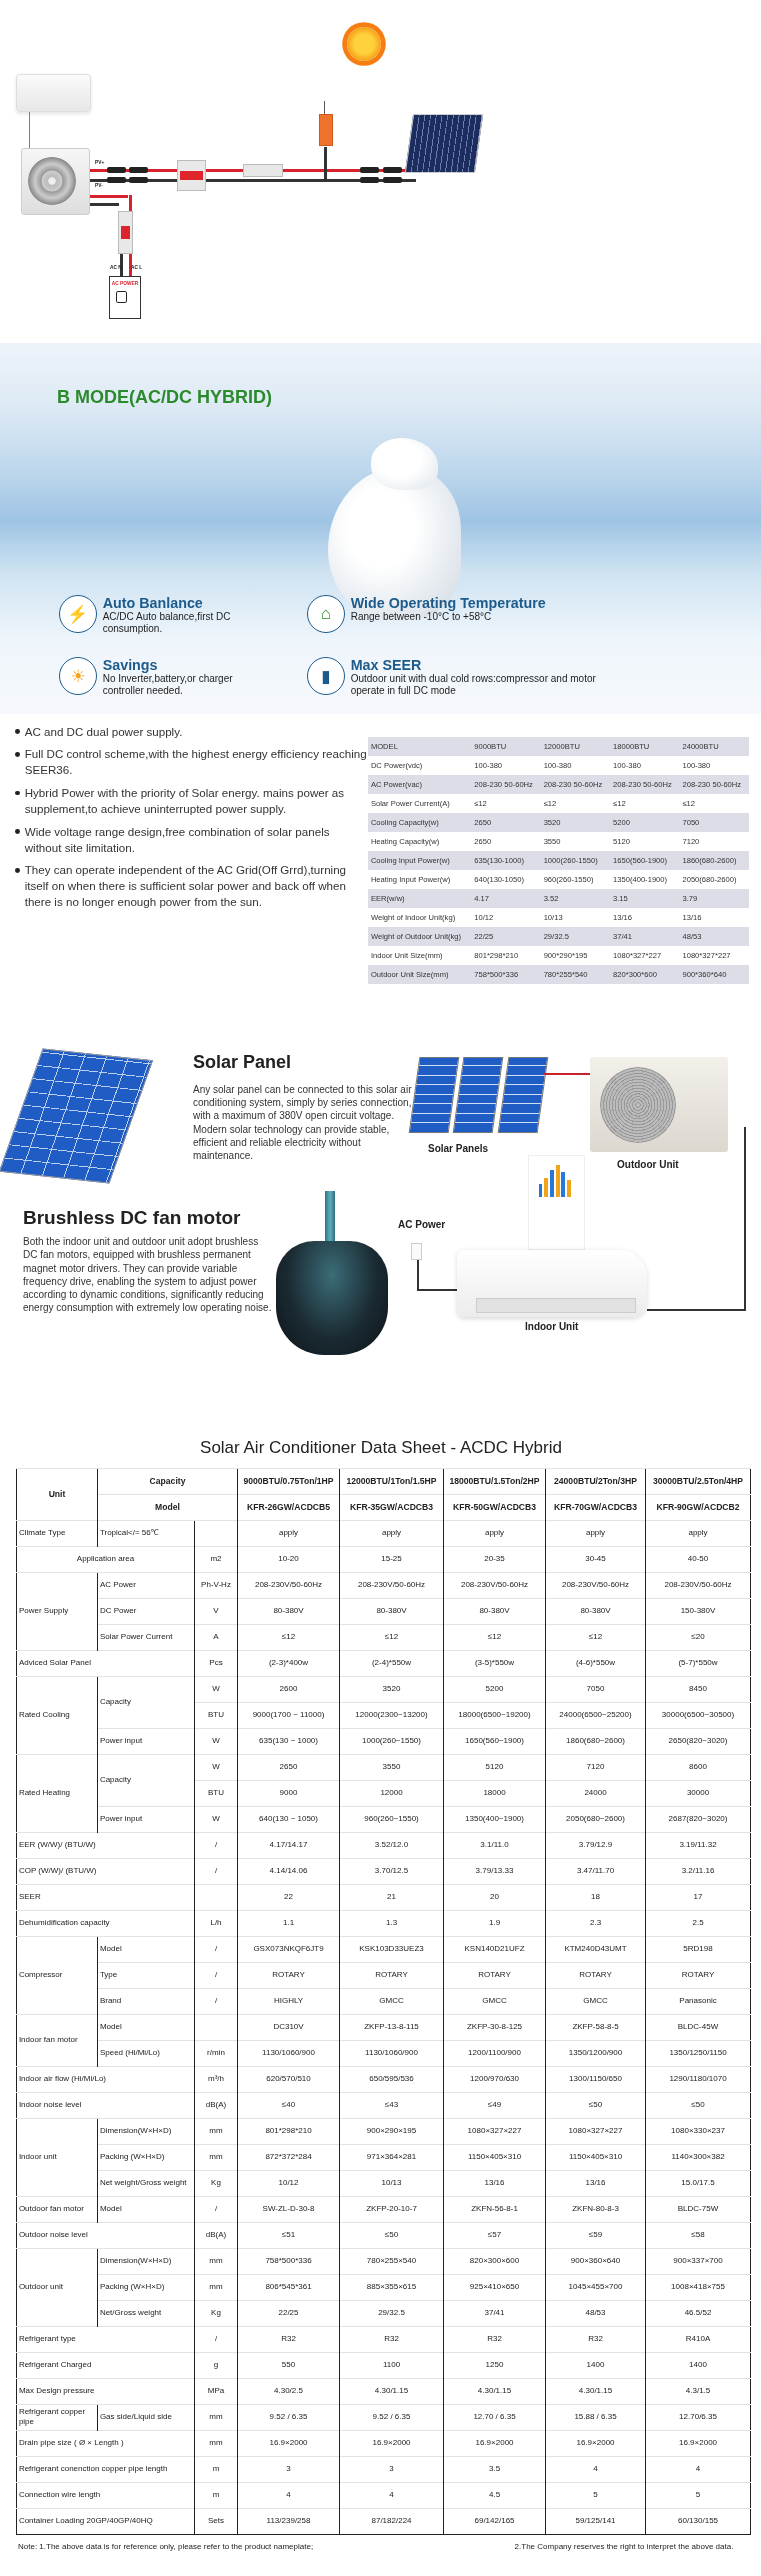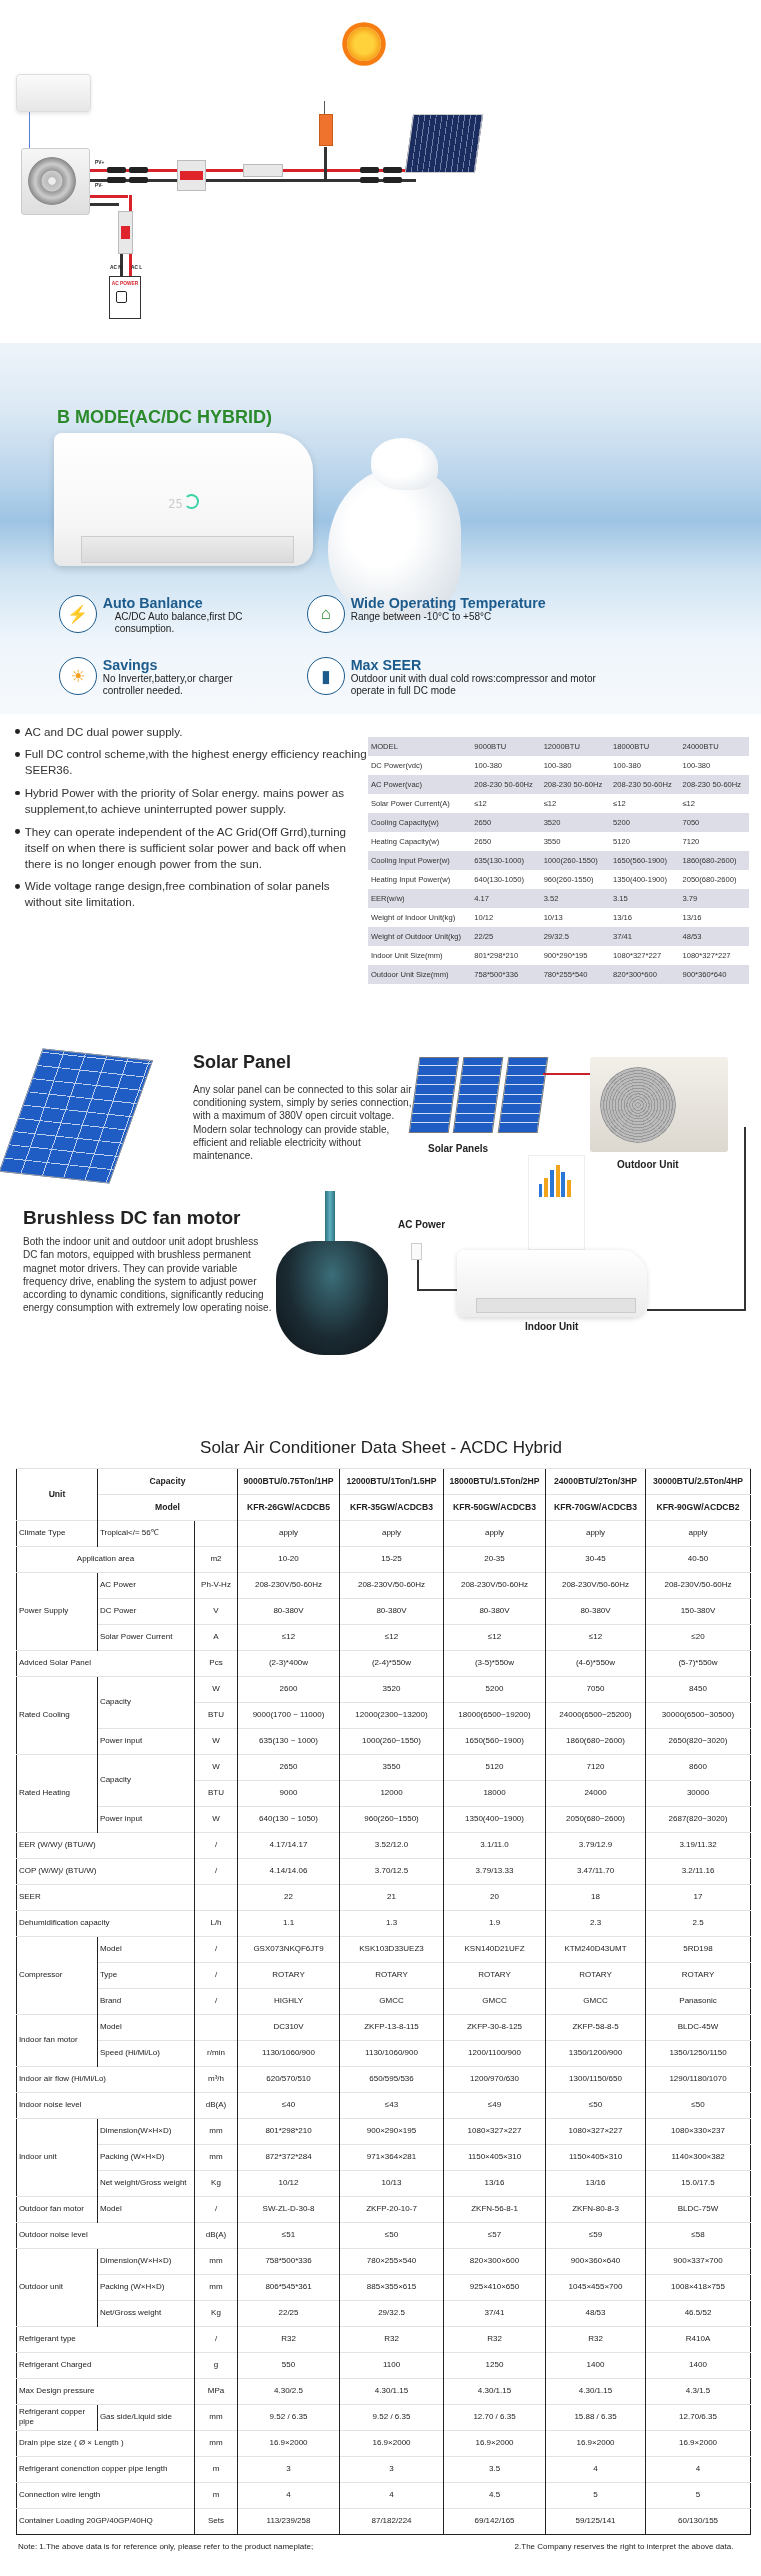--- a/index.html
+++ b/index.html
@@ -22,21 +22,21 @@
   .sun { position: absolute; left: 347px; top: 27px; width: 34px; height: 34px; border-radius: 50%; background: radial-gradient(circle, #ffd23c 40%, #f7a21b 70%); box-shadow: 0 0 0 4.8px #f57d12; }
   .panel-array { position: absolute; left: 409px; top: 114px; width: 70px; height: 59px; transform: skewX(-8deg); background: repeating-linear-gradient(90deg, #1b2c5e 0 4.8px, #6d7ea8 4.8px 5.7px), #1b2c5e; border: 1.9px solid #ccc; }
   .label-tiny { position: absolute; font-size: 4.8px; font-weight: bold; color: #222; }
   .ac-power-box { position: absolute; left: 109px; top: 276px; width: 32px; height: 43px; border: 1px solid #333; background: #fff; }
   .ac-power-box .t { font-size: 4.8px; color: #d8222b; font-weight: bold; text-align: center; margin-top: 3.8px; }
   .ac-power-box .sock { width: 11.4px; height: 11.4px; border: 1.9px solid #222; border-radius: 1.9px; margin: 5.7px auto 0 5.7px; }
 
   
   #hero { height: 371px; background: linear-gradient(180deg, #eef4fa 0%, #dce9f4 18%, #bcd6ec 35%, #9ec4e4 48%, #cfe3f2 62%, #eef5fb 80%, #f6f9fc 100%); }
   #hero .title { position: absolute; left: 55px; top: 11.4px; font-size: 27px; font-weight: bold; color: #1c5b8c; letter-spacing: 0.3px; }
-  #hero .subtitle { position: absolute; left: 57px; top: 64px; font-size: 18px; font-weight: bold; color: #2b8a2b; }
+  #hero .subtitle { position: absolute; left: 57px; top: 44px; font-size: 18px; font-weight: bold; color: #2b8a2b; }
   .indoor-hero { position: absolute; left: 54px; top: 90px; width: 259px; height: 133px; background: linear-gradient(180deg, #ffffff 0%, #f6f6f6 70%, #e8e8e8 100%); border-radius: 7.6px 38px 19px 7.6px; box-shadow: 0 2.9px 7.6px rgba(0,0,0,.15); }
   .indoor-hero .disp { position: absolute; left: 114px; top: 63px; font-size: 12.4px; color: #ccc; font-family: "DejaVu Sans Mono", monospace; }
   .indoor-hero .ring { position: absolute; left: 130px; top: 61px; width: 15.2px; height: 15.2px; border-radius: 50%; border: 2.9px solid #3ad2a6; border-left-color: transparent; }
   .indoor-hero .louvre { position: absolute; left: 27px; right: 19px; top: 103px; height: 27px; background: linear-gradient(#ececec, #dadada); border: 1px solid #ccc; }
   .bear { position: absolute; left: 328px; top: 124px; width: 133px; height: 152px; border-radius: 60% 45% 40% 50%; background: radial-gradient(ellipse at 40% 40%, #ffffff 30%, #e6ebf0 65%, #cfd8e0 100%); }
   .bear-cub { position: absolute; left: 371px; top: 95px; width: 67px; height: 52px; border-radius: 50% 60% 40% 50%; background: radial-gradient(ellipse at 40% 40%, #ffffff 40%, #dde4ea 100%); }
   .feature { position: absolute; display: flex; align-items: flex-start; }
   .feature .ico { width: 38px; height: 38px; border-radius: 50%; border: 1.9px solid #1c5b8c; background: #fff; display: flex; align-items: center; justify-content: center; font-size: 17px; color: #2b8a2b; flex: 0 0 38px; }
   .feature .txt { margin-left: 5.7px; }
   .feature .h { font-size: 14.3px; font-weight: bold; color: #1c5b8c; line-height: 16px; }
@@ -133,33 +133,28 @@
   <span class="label-tiny" style="left:110px;top:265px;">AC N</span>
   <span class="label-tiny" style="left:131px;top:265px;">AC L</span>
   <div class="ac-power-box">
     <div class="t">AC POWER</div>
     <div class="sock"></div>
   </div>
 </div>
 
 <div class="section" id="hero">
   <div class="subtitle">B  MODE(AC/DC HYBRID)</div>
-  <div class="indoor-hero">
-    <span class="disp">25</span>
-    <span class="ring"></span>
-    <div class="louvre"></div>
-  </div>
   <div class="bear"></div>
   <div class="bear-cub"></div>
 
   <div class="feature" style="left:59px;top:252px;width:200px;">
     <div class="ico">⚡</div>
     <div class="txt">
       <div class="h">Auto Banlance</div>
-      <div class="d" style="width:143px;margin-left:12px;">AC/DC Auto balance,first DC consumption.</div>
+      <div class="d" style="width:143px;">AC/DC Auto balance,first DC consumption.</div>
     </div>
   </div>
   <div class="feature" style="left:307px;top:252px;width:314px;">
     <div class="ico">⌂</div>
     <div class="txt">
       <div class="h">Wide Operating Temperature</div>
       <div class="d">Range between -10°C to +58°C</div>
     </div>
   </div>
   <div class="feature" style="left:59px;top:314px;width:200px;">
@@ -176,22 +171,22 @@
       <div class="d" style="width:248px;">Outdoor unit with dual cold rows:compressor and motor operate in full DC mode</div>
     </div>
   </div>
 </div>
 
 <div class="section" id="specs">
   <ul class="bullets">
     <li>AC and DC dual power supply.</li>
     <li>Full DC control scheme,with the highest energy efficiency reaching SEER36.</li>
     <li>Hybrid Power with the priority of Solar energy. mains power as supplement,to achieve uninterrupted power supply.</li>
+    <li>Wide voltage range design,free combination of solar panels without site limitation.</li>
     <li>They can operate independent of the AC Grid(Off Grrd),turning itself on when there is sufficient solar power and back off when there is no longer enough power from the sun.</li>
-    <li>Wide voltage range design,free combination of solar panels without site limitation.</li>
   </ul>
   <div class="tds">
     <table>
         <tbody id="tds-body">
           <tr>
             <td>MODEL</td>
             <td class="v">9000BTU</td>
             <td class="v">12000BTU</td>
             <td class="v">18000BTU</td>
             <td class="v">24000BTU</td>

